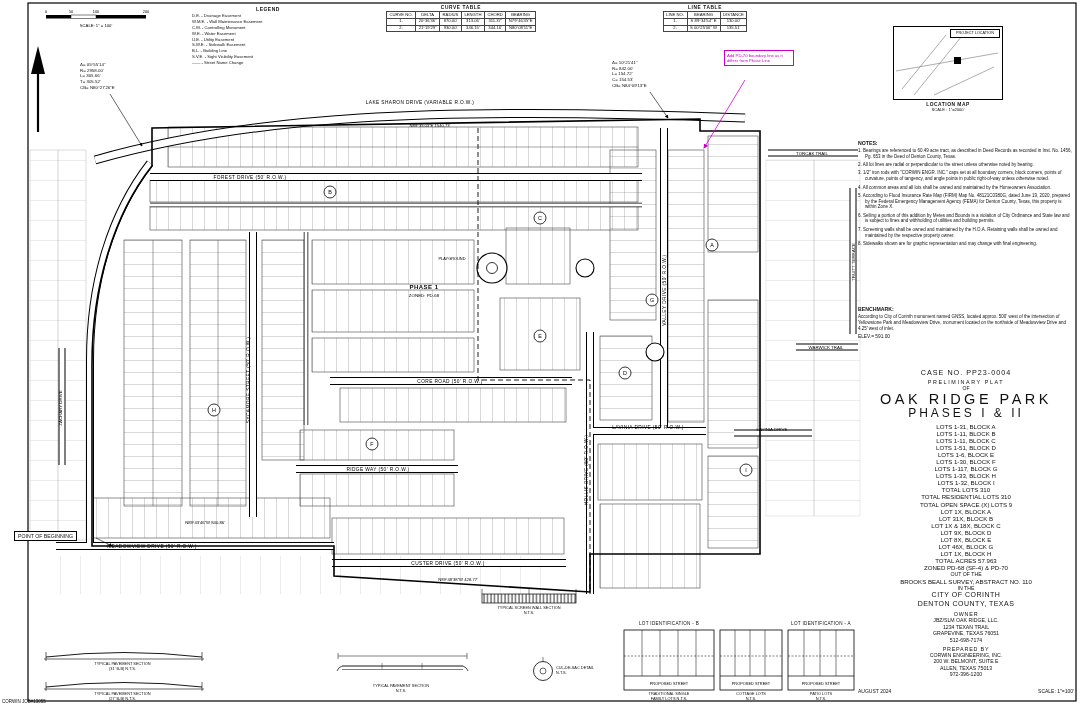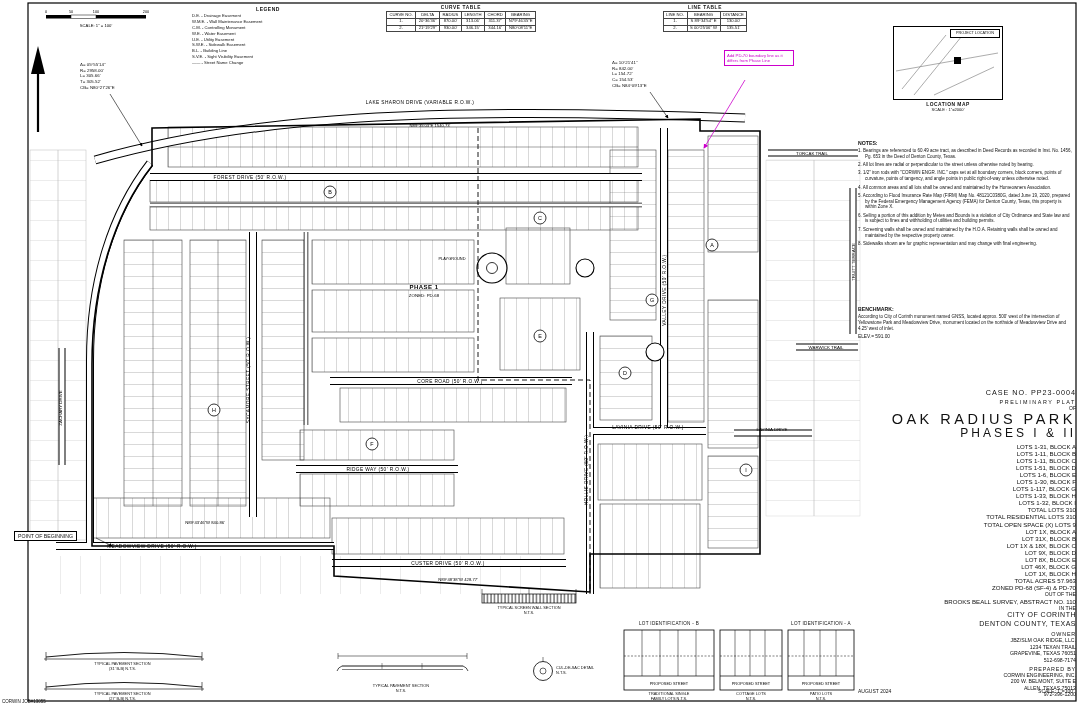--- a/index.html
+++ b/index.html
@@ -32,21 +32,21 @@
   .callout{font-size:4.4px;line-height:1.3;white-space:nowrap;}
   .markup{border:0.9px solid #cc00cc;color:#cc00cc;font-size:4.2px;line-height:1.25;
           padding:1.5px 2px;width:64px;background:rgba(255,255,255,0.9);}
   .pob{border:0.8px solid #000;font-size:5.2px;padding:1px 3px;background:#fff;white-space:nowrap;}
   
   .sec-title{font-size:5.2px;font-weight:bold;margin-bottom:2px;}
   .note{font-size:4.5px;line-height:1.28;margin:0 0 2.6px;padding-left:7px;text-indent:-7px;}
   .bm{font-size:4.5px;line-height:1.3;}
   .bm-elev{font-size:4.8px;margin-top:2px;}
   
-  .tblock{text-align:right;margin-top:20px;}
+  .tblock{text-align:center;}
   .tb-case{font-size:7.2px;letter-spacing:1px;}
   .tb-sub{font-size:5.4px;letter-spacing:1.6px;margin-top:1.5px;}
   .tb-of{font-size:5px;margin:0.5px 0;}
   .tb-name1{font-size:14.5px;letter-spacing:3.5px;line-height:1.08;}
   .tb-name2{font-size:12px;letter-spacing:3px;line-height:1.1;margin-bottom:2.5px;}
   .tline-lot{font-size:6.1px;line-height:1.16;}
   .tb-sm{font-size:5.2px;line-height:1.25;}
   .tb-city{font-size:7px;line-height:1.25;letter-spacing:0.5px;}
   .tb-abs{font-size:6.1px;line-height:1.2;}
   .tb-head{font-size:5.4px;margin-top:2.5px;letter-spacing:0.8px;}
@@ -445,21 +445,21 @@
   <div class="abs" style="left:858px;top:306px;width:216px">
     <div class="sec-title">BENCHMARK:</div>
     <div class="bm">According to City of Corinth monument named GNSS, located approx. 500' west of the intersection of Yellowstone Park and Meadowview Drive, monument located on the northside of Meadowview Drive and 4.25' west of inlet.</div>
     <div class="bm-elev">ELEV.= 591.00</div>
   </div>
 
   <div class="abs tblock" style="left:856px;top:368px;width:220px">
     <div class="tb-case">CASE NO. PP23-0004</div>
     <div class="tb-sub">PRELIMINARY PLAT</div>
     <div class="tb-of">OF</div>
-    <div class="tb-name1">OAK RADIUS PARK</div>
+    <div class="tb-name1">OAK RIDGE PARK</div>
     <div class="tb-name2">PHASES I &amp; II</div>
     <div class="tline-lot">LOTS 1-31, BLOCK A</div>
     <div class="tline-lot">LOTS 1-11, BLOCK B</div>
     <div class="tline-lot">LOTS 1-11, BLOCK C</div>
     <div class="tline-lot">LOTS 1-51, BLOCK D</div>
     <div class="tline-lot">LOTS 1-6, BLOCK E</div>
     <div class="tline-lot">LOTS 1-30, BLOCK F</div>
     <div class="tline-lot">LOTS 1-117, BLOCK G</div>
     <div class="tline-lot">LOTS 1-33, BLOCK H</div>
     <div class="tline-lot">LOTS 1-32, BLOCK I</div>

